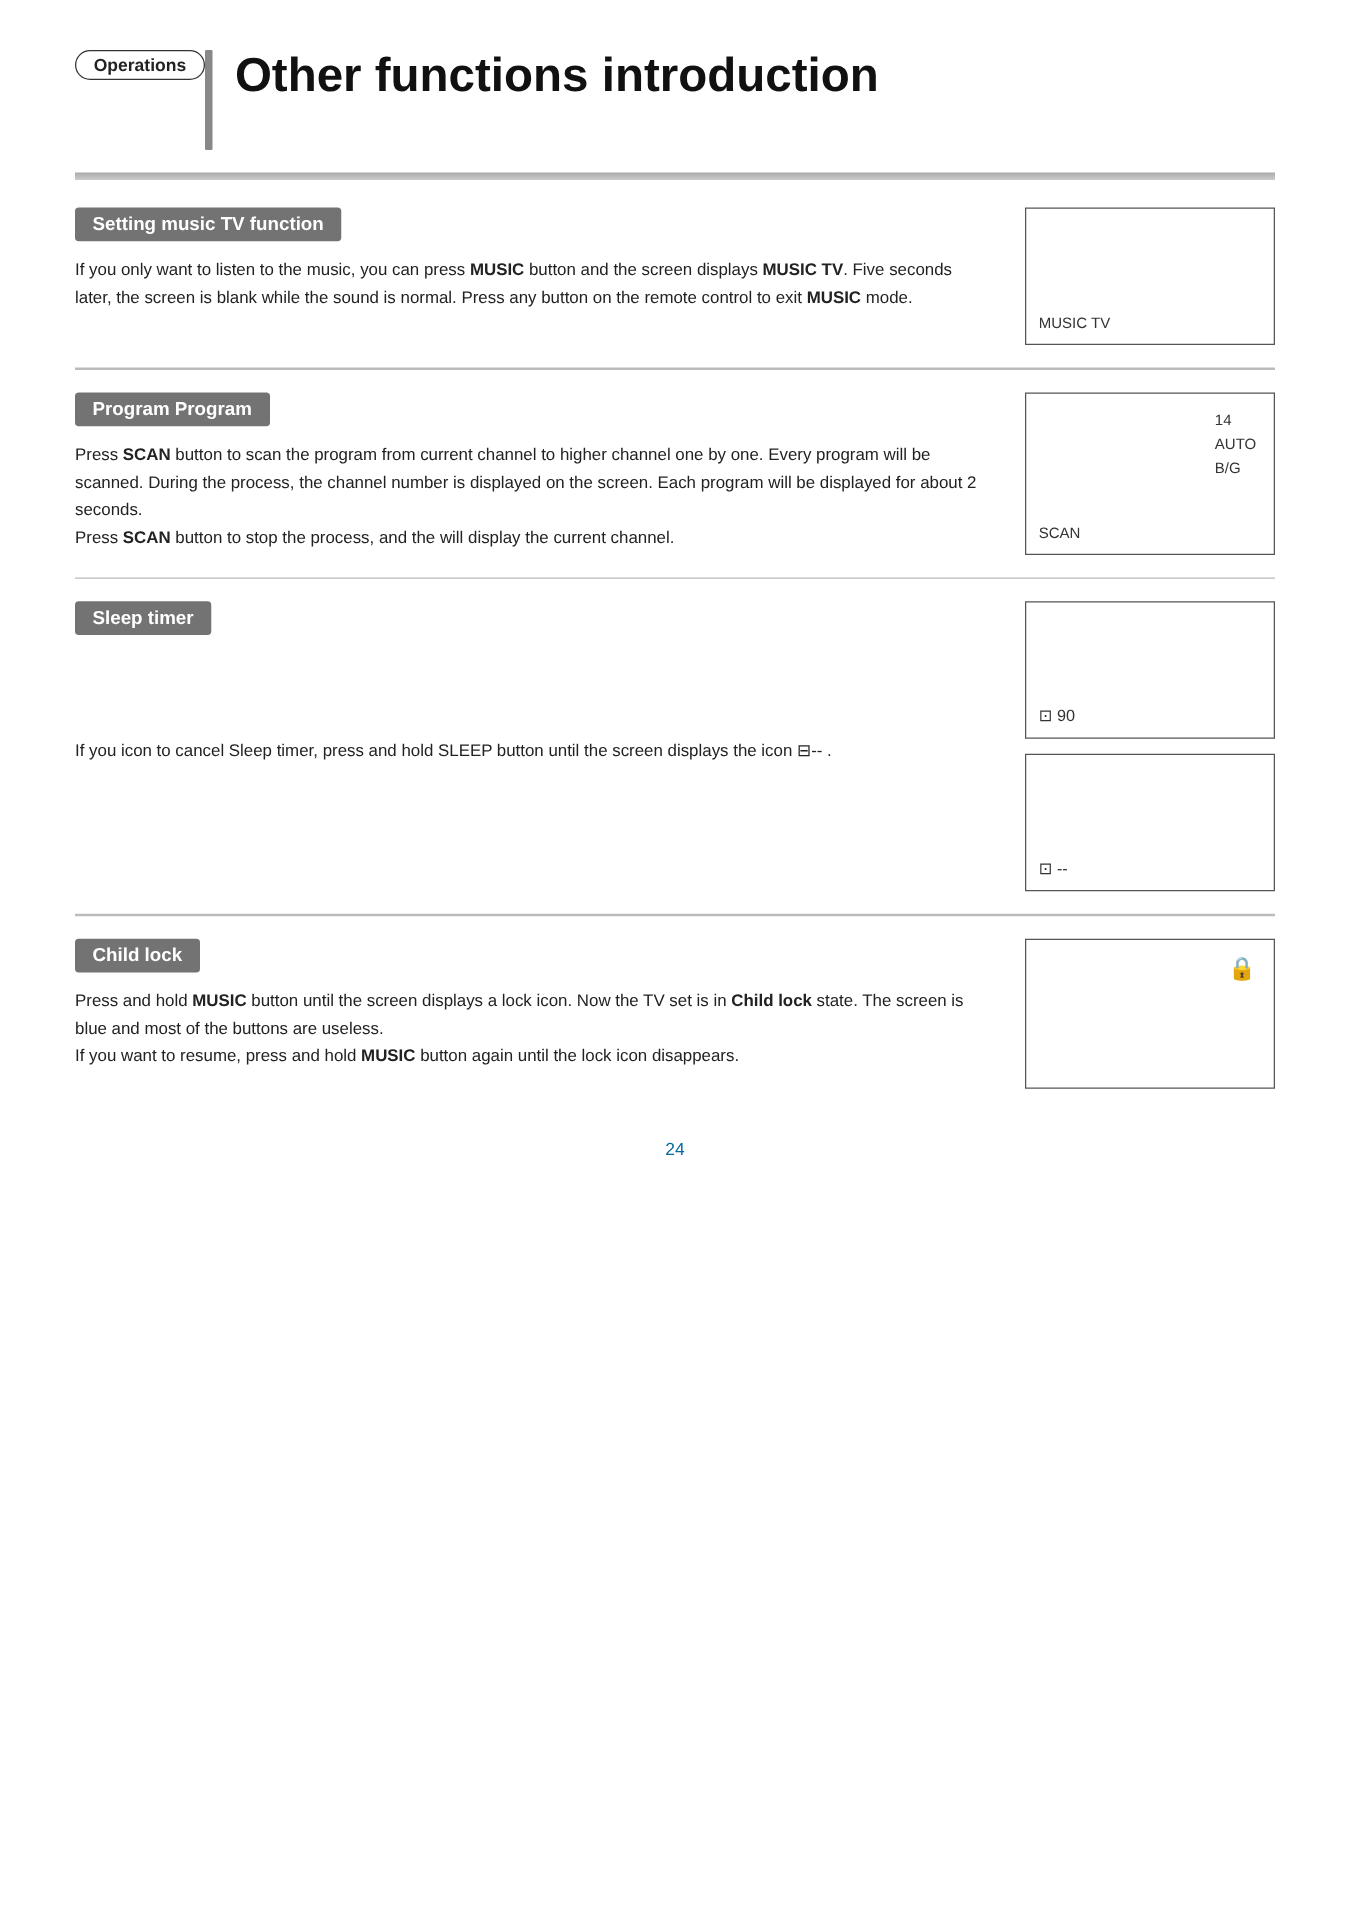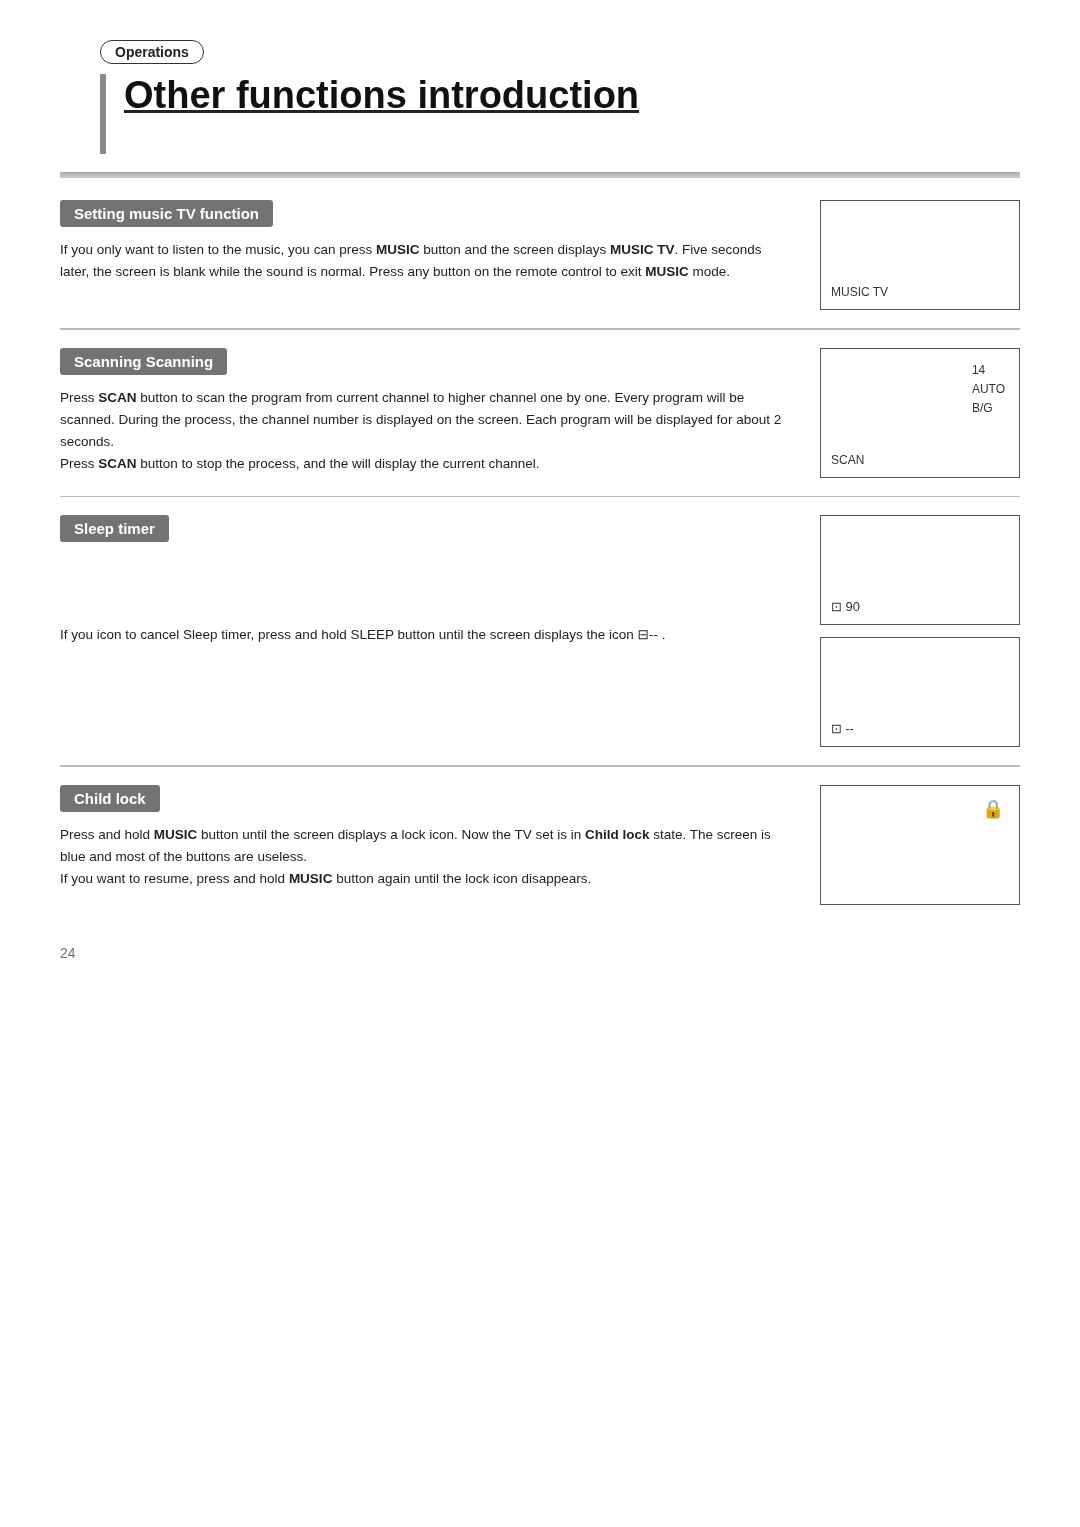--- a/index.html
+++ b/index.html
@@ -22,21 +22,20 @@
       font-size: 14px;
       font-weight: bold;
       margin-bottom: 10px;
       background: #fff;
     }
 
     .left-border-bar {
       display: flex;
       align-items: flex-start;
       margin-bottom: 0;
-      text-decoration: underline;
     }
 
     .vertical-bar {
       width: 6px;
       background: #888;
       min-height: 80px;
       margin-right: 18px;
       flex-shrink: 0;
       border-radius: 1px;
     }
@@ -119,35 +118,36 @@
 
     .screen-box-label {
       font-size: 12px;
       color: #333;
       position: absolute;
       bottom: 10px;
       left: 10px;
     }
 
     .page-number {
+      text-align: center;
       font-size: 14px;
-      color: #737373;
+      color: #0369a1;
       margin-top: 40px;
     }
 
     .sleep-section-right {
       display: flex;
       flex-direction: column;
       gap: 12px;
     }
   </style>
 </head>
 <body>
 
-<div style="display:flex;flex-direction:column;margin-bottom:0;margin-left:40px;">
+<div style="display:flex;margin-bottom:0;">
   <div style="display:flex;align-items:flex-start;gap:0;">
     <div style="display:flex;flex-direction:column;align-items:flex-start;padding-left:0;">
       <span class="operations-badge">Operations</span>
     </div>
   </div>
   <div class="left-border-bar">
     <div class="vertical-bar"></div>
     <h1 class="page-title">Other functions introduction</h1>
   </div>
 </div>
@@ -168,21 +168,21 @@
     <div class="screen-box" style="min-height:110px;">
       <span class="screen-box-label">MUSIC TV</span>
     </div>
   </div>
 </div>
 
 <hr class="horizontal-rule-thin">
 
 <div class="section">
   <div class="section-left">
-    <div class="section-header">Scanning Scanning</div>
+    <div class="section-header">Program Program</div>
     <div class="section-body">
       Press <b>SCAN</b> button to scan the program from current channel to
       higher channel one by one. Every program will be scanned. During
       the process, the channel number is displayed on the screen. Each
       program will be displayed for about 2 seconds.<br>
       Press <b>SCAN</b> button to stop the process, and the will display
       the current channel.
     </div>
   </div>
   <div class="section-right">

